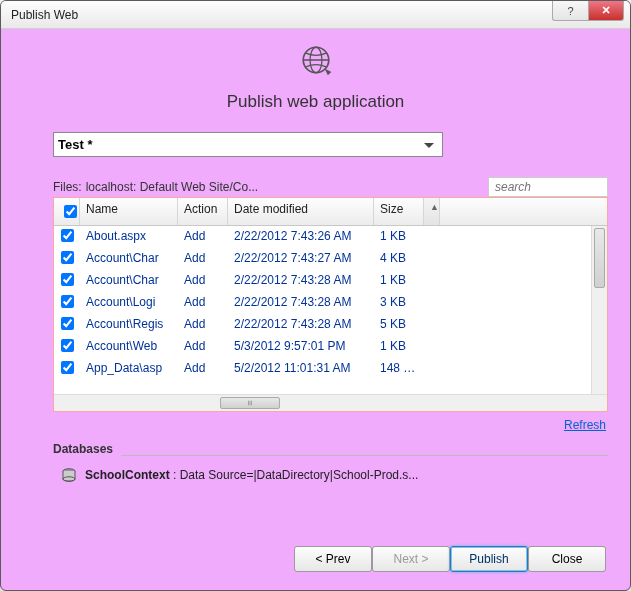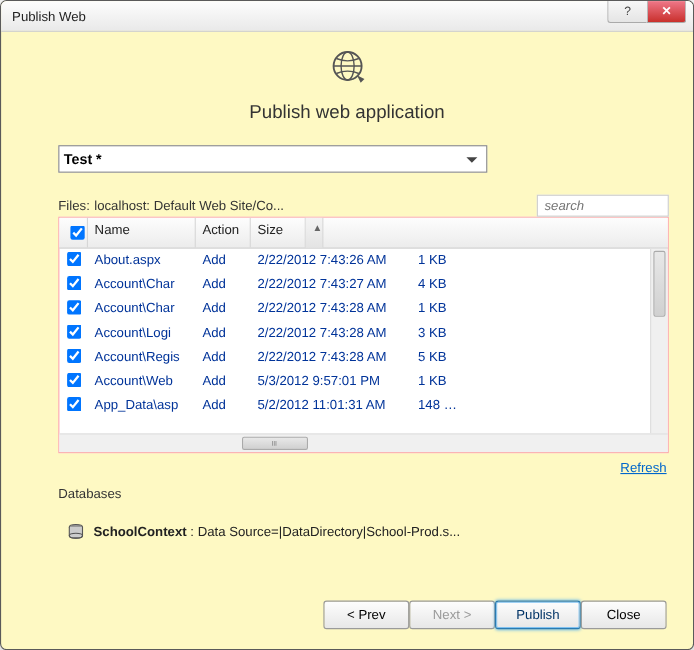--- a/index.html
+++ b/index.html
@@ -1,17 +1,17 @@
 <!DOCTYPE html>
 <html><head>
 <meta charset="utf-8">
 <style>
   * { box-sizing: border-box; }
   body { margin: 0; font-family: "Segoe UI", Tahoma, sans-serif; font-size: 12px; background: #fff; color: #000; }
-  .window { width: 631px; height: 591px; background: #fef9c3; border: 1px solid #5a5a5a; border-radius: 6px; overflow: hidden; box-shadow: 0 4px 20px rgba(0,0,0,.3); position: relative; }
+  .window { width: 631px; height: 591px; background: #f0abfc; border: 1px solid #5a5a5a; border-radius: 6px; overflow: hidden; box-shadow: 0 4px 20px rgba(0,0,0,.3); position: relative; }
   .titlebar { height: 28px; background: linear-gradient(#fdfdfd,#e9e9e9); border-bottom: 1px solid #d0d0d0; display: flex; align-items: center; padding-left: 10px; }
   .titlebar-title { font-size: 12px; color: #222; }
   .titlebar-buttons { margin-left: auto; display: flex; height: 100%; }
   .titlebar-btn { width: 36px; height: 20px; margin-top: 0; border: 1px solid #aaa; border-top: none; background: linear-gradient(#f7f7f7,#e5e5e5); display:flex; align-items:center; justify-content:center; font-size:11px; color:#444; }
   .titlebar-btn.help { border-radius: 0 0 0 3px; border-right:none; }
   .titlebar-btn.close { border-radius: 0 0 3px 0; background: linear-gradient(#e78, #c9302c); color:#fff; font-weight:bold; margin-right:6px; }
   .header { display:flex; align-items:center; gap:12px; padding: 14px 22px 10px; flex-direction: column; }
   .globe-icon svg { width:34px; height:34px; }
   .header-title { font-size: 17px; color:#333; }
   .body { display:flex; padding: 10px 22px 0; gap: 0; }
@@ -40,21 +40,21 @@
   .grid-row > div { padding: 3px 6px; overflow:hidden; white-space:nowrap; text-overflow:ellipsis; }
   .grid-row .col-check input { margin:0; }
   .scrollbar-v { position:absolute; right:0; top:0; bottom:0; width:16px; background:#f0f0f0; border-left:1px solid #ddd; }
   .scrollbar-v .thumb { position:absolute; top:2px; left:2px; right:2px; height:60px; background:linear-gradient(#e8e8e8,#d0d0d0); border:1px solid #aaa; border-radius:2px; }
   .hscroll { height:17px; background:#f0f0f0; border-top:1px solid #ddd; position:relative; }
   .hscroll .thumb { position:absolute; left:30%; top:2px; bottom:2px; width:60px; background:linear-gradient(#e8e8e8,#d0d0d0); border:1px solid #aaa; border-radius:2px; display:flex; align-items:center; justify-content:center; }
   .hscroll .thumb::before { content:"≡"; transform:rotate(90deg); color:#888; font-size:9px; }
   .refresh-row { text-align:right; padding:6px 2px; }
   .refresh-link { color:#0066cc; text-decoration:underline; cursor:pointer; }
   .db-section { margin-top: 4px; }
-  .db-header { font-weight:normal; color:#333; display:flex; align-items:flex-start; gap:8px;flex-direction:column;}
+  .db-header { font-weight:bold; color:#333; display:flex; align-items:flex-end; gap:8px;}
   .db-header .line { flex:1; height:1px; background:#bbb; }
   .db-row { display:flex; align-items:flex-start; gap:8px; margin-top:12px; padding-left:8px; color:#222; font-size:12px; }
   .db-row b { font-weight:bold; }
   .db-icon svg { width:16px; height:16px; }
   .footer { position:absolute; bottom:18px; right:24px; display:flex; }
   .btn { min-width:78px; padding:5px 10px; background:linear-gradient(#fdfdfd,#e7e7e7); border:1px solid #9a9a9a; border-radius:3px; font-size:12px; text-align:center; cursor:pointer; }
   .btn.disabled { color:#9a9a9a; cursor:default; }
   .btn.primary { border:1px solid #2a7ab0; box-shadow:0 0 0 1px #7fc1f0 inset,0 0 3px #5bb3ef; color:#003366; }
 </style>
 </head>
@@ -95,20 +95,21 @@
         <span class="files-label">Files:</span>
         <span class="files-path">localhost: Default Web Site/Co...</span>
         <input class="search-box" placeholder="search" style="">
       </div>
 
       <div class="grid-wrap">
         <div class="grid-header">
           <div class="col-check"><input type="checkbox" checked="" style=""></div>
           <div class="col-name">Name</div>
           <div class="col-action">Action</div>
+          <div class="col-date">Date modified</div>
           <div class="col-size">Size</div>
           <div class="col-scroll" style="text-align:center;font-size:9px;color:#666;">▲</div>
         </div>
         <div class="grid-body" id="grid-body">
           <div class="grid-row">
               <div class="col-check"><input type="checkbox" checked="" style=""></div>
               <div class="col-name">About.aspx</div>
               <div class="col-action">Add</div>
               <div class="col-date">2/22/2012 7:43:26 AM</div>
               <div class="col-size">1 KB</div>

